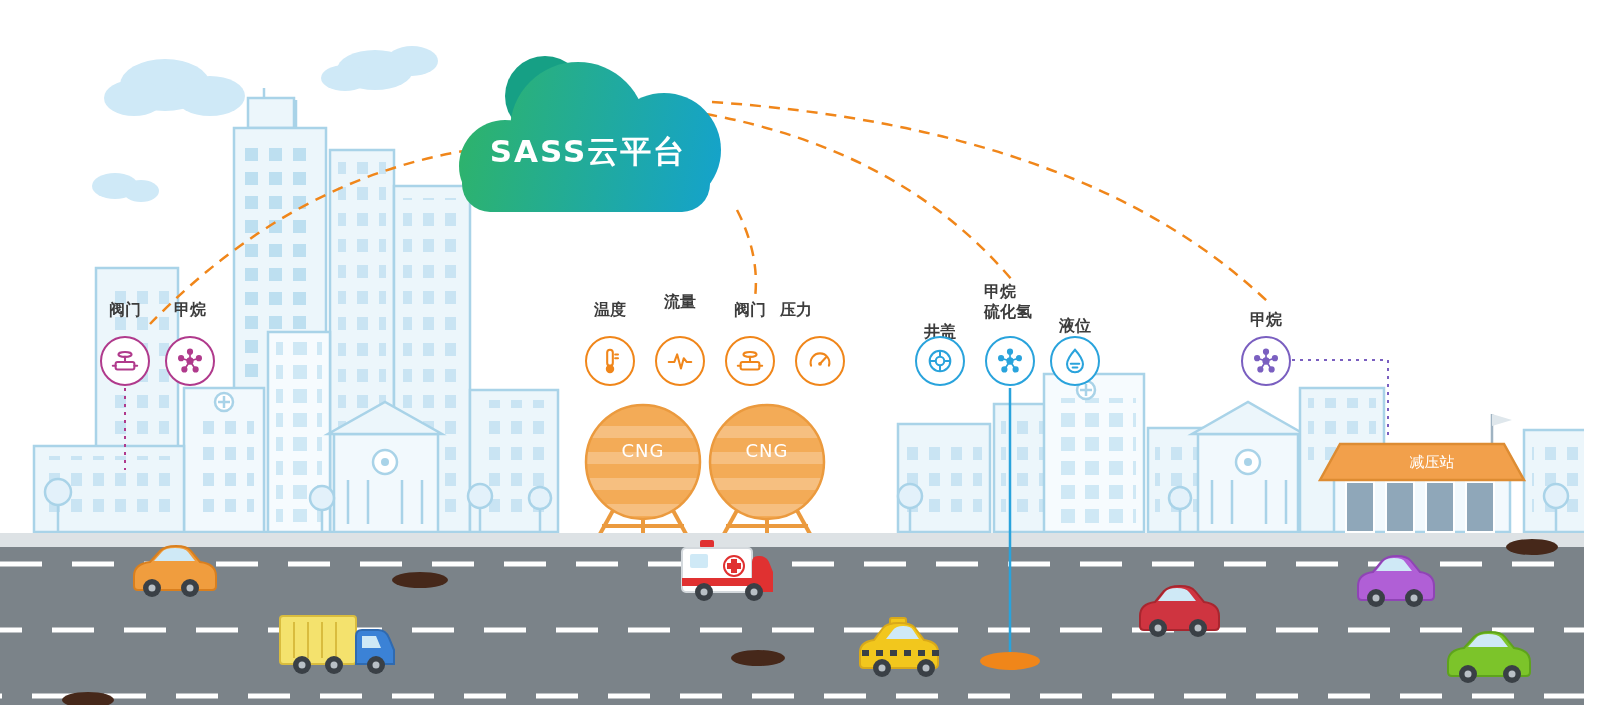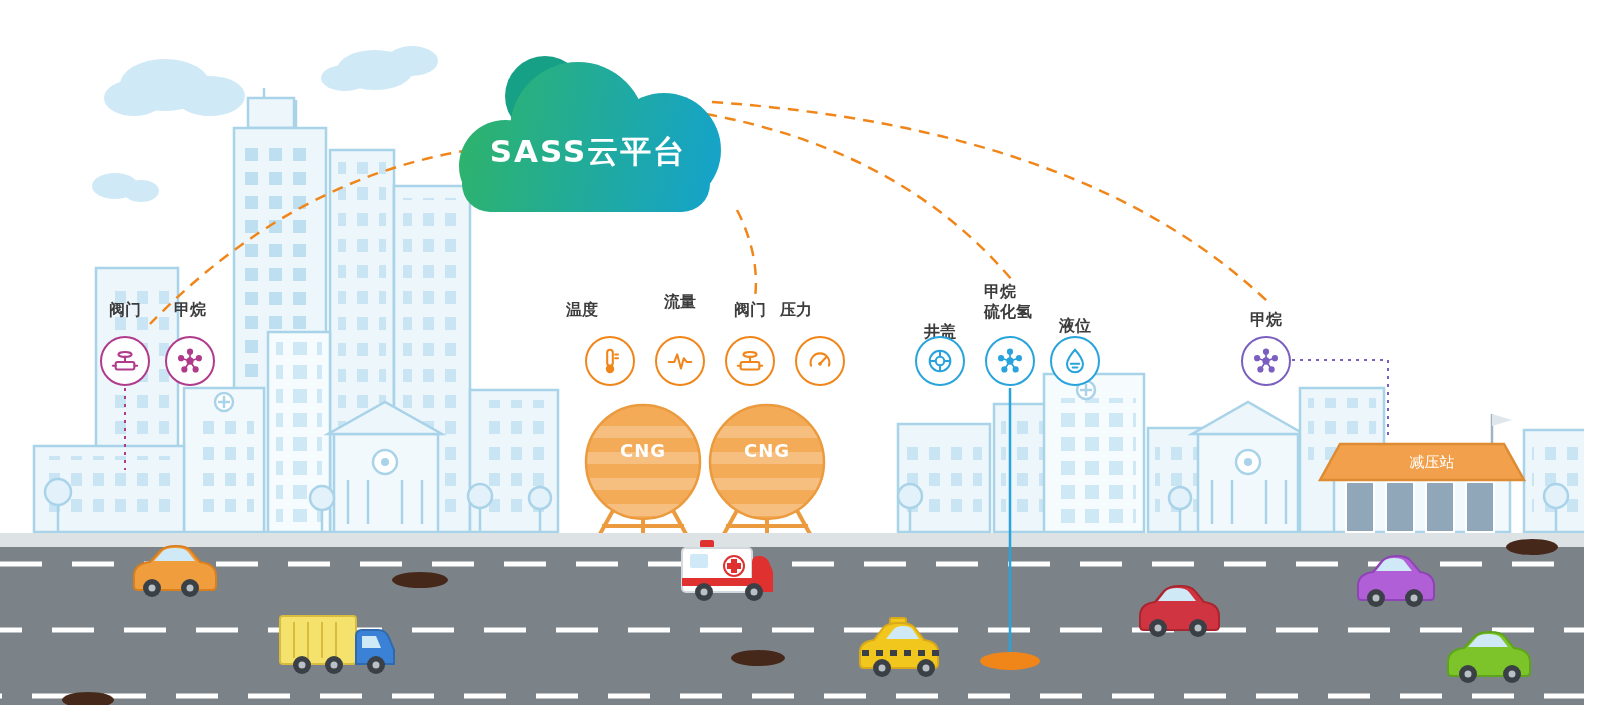--- a/index.html
+++ b/index.html
@@ -22,21 +22,21 @@
     border-radius:50%; border:2.5px solid currentColor; background:#ffffff;
     display:flex; align-items:center; justify-content:center;
   }
   .scircle svg { display:block; }
   .c-magenta { color:#b03a8c; }
   .c-orange  { color:#f0861a; }
   .c-blue    { color:#29a3dc; }
   .c-purple  { color:#7a5fc0; }
   .tank-label {
     position:absolute; transform:translate(-50%,-50%);
-    color:#ffffff; font-weight:bold; font-size:18px; letter-spacing:1px;
+    color:#ffffff; font-weight:normal; font-size:18px; letter-spacing:1px;
   }
   .station-label {
     position:absolute; transform:translate(-50%,-50%);
     color:#ffffff; font-weight:normal; font-size:15px; white-space:nowrap;
   }
 </style>
 </head>
 <body>
 
 <div class="stage">
@@ -340,21 +340,21 @@
         <line x1="16" y1="16" x2="6.5" y2="13"></line>
       <circle cx="16" cy="16" r="3"></circle>
         <circle cx="16" cy="6" r="2.4"></circle>
         <circle cx="25.5" cy="13" r="2.4"></circle>
         <circle cx="22" cy="25" r="2.4"></circle>
         <circle cx="10" cy="25" r="2.4"></circle>
         <circle cx="6.5" cy="13" r="2.4"></circle>
     </svg>
   </div>
 
-  <div class="slabel" style="left:582px;top:300px">温度</div>
+  <div class="slabel" style="left:610px;top:300px">温度</div>
   <div class="scircle c-orange" style="left:610px;top:336px">
     <svg width="30" height="30" viewBox="0 0 32 32" fill="none" stroke="currentColor" stroke-width="2.2" stroke-linecap="round">
       <rect x="13" y="4" width="6" height="17" rx="3"></rect>
       <circle cx="16" cy="24.5" r="4.5" fill="currentColor" stroke="none"></circle>
       <line x1="21.5" y1="9" x2="24.5" y2="9"></line>
       <line x1="21.5" y1="13" x2="24.5" y2="13"></line>
     </svg>
   </div>
   <div class="slabel" style="left:680px;top:292px">流量</div>
   <div class="scircle c-orange" style="left:680px;top:336px">

